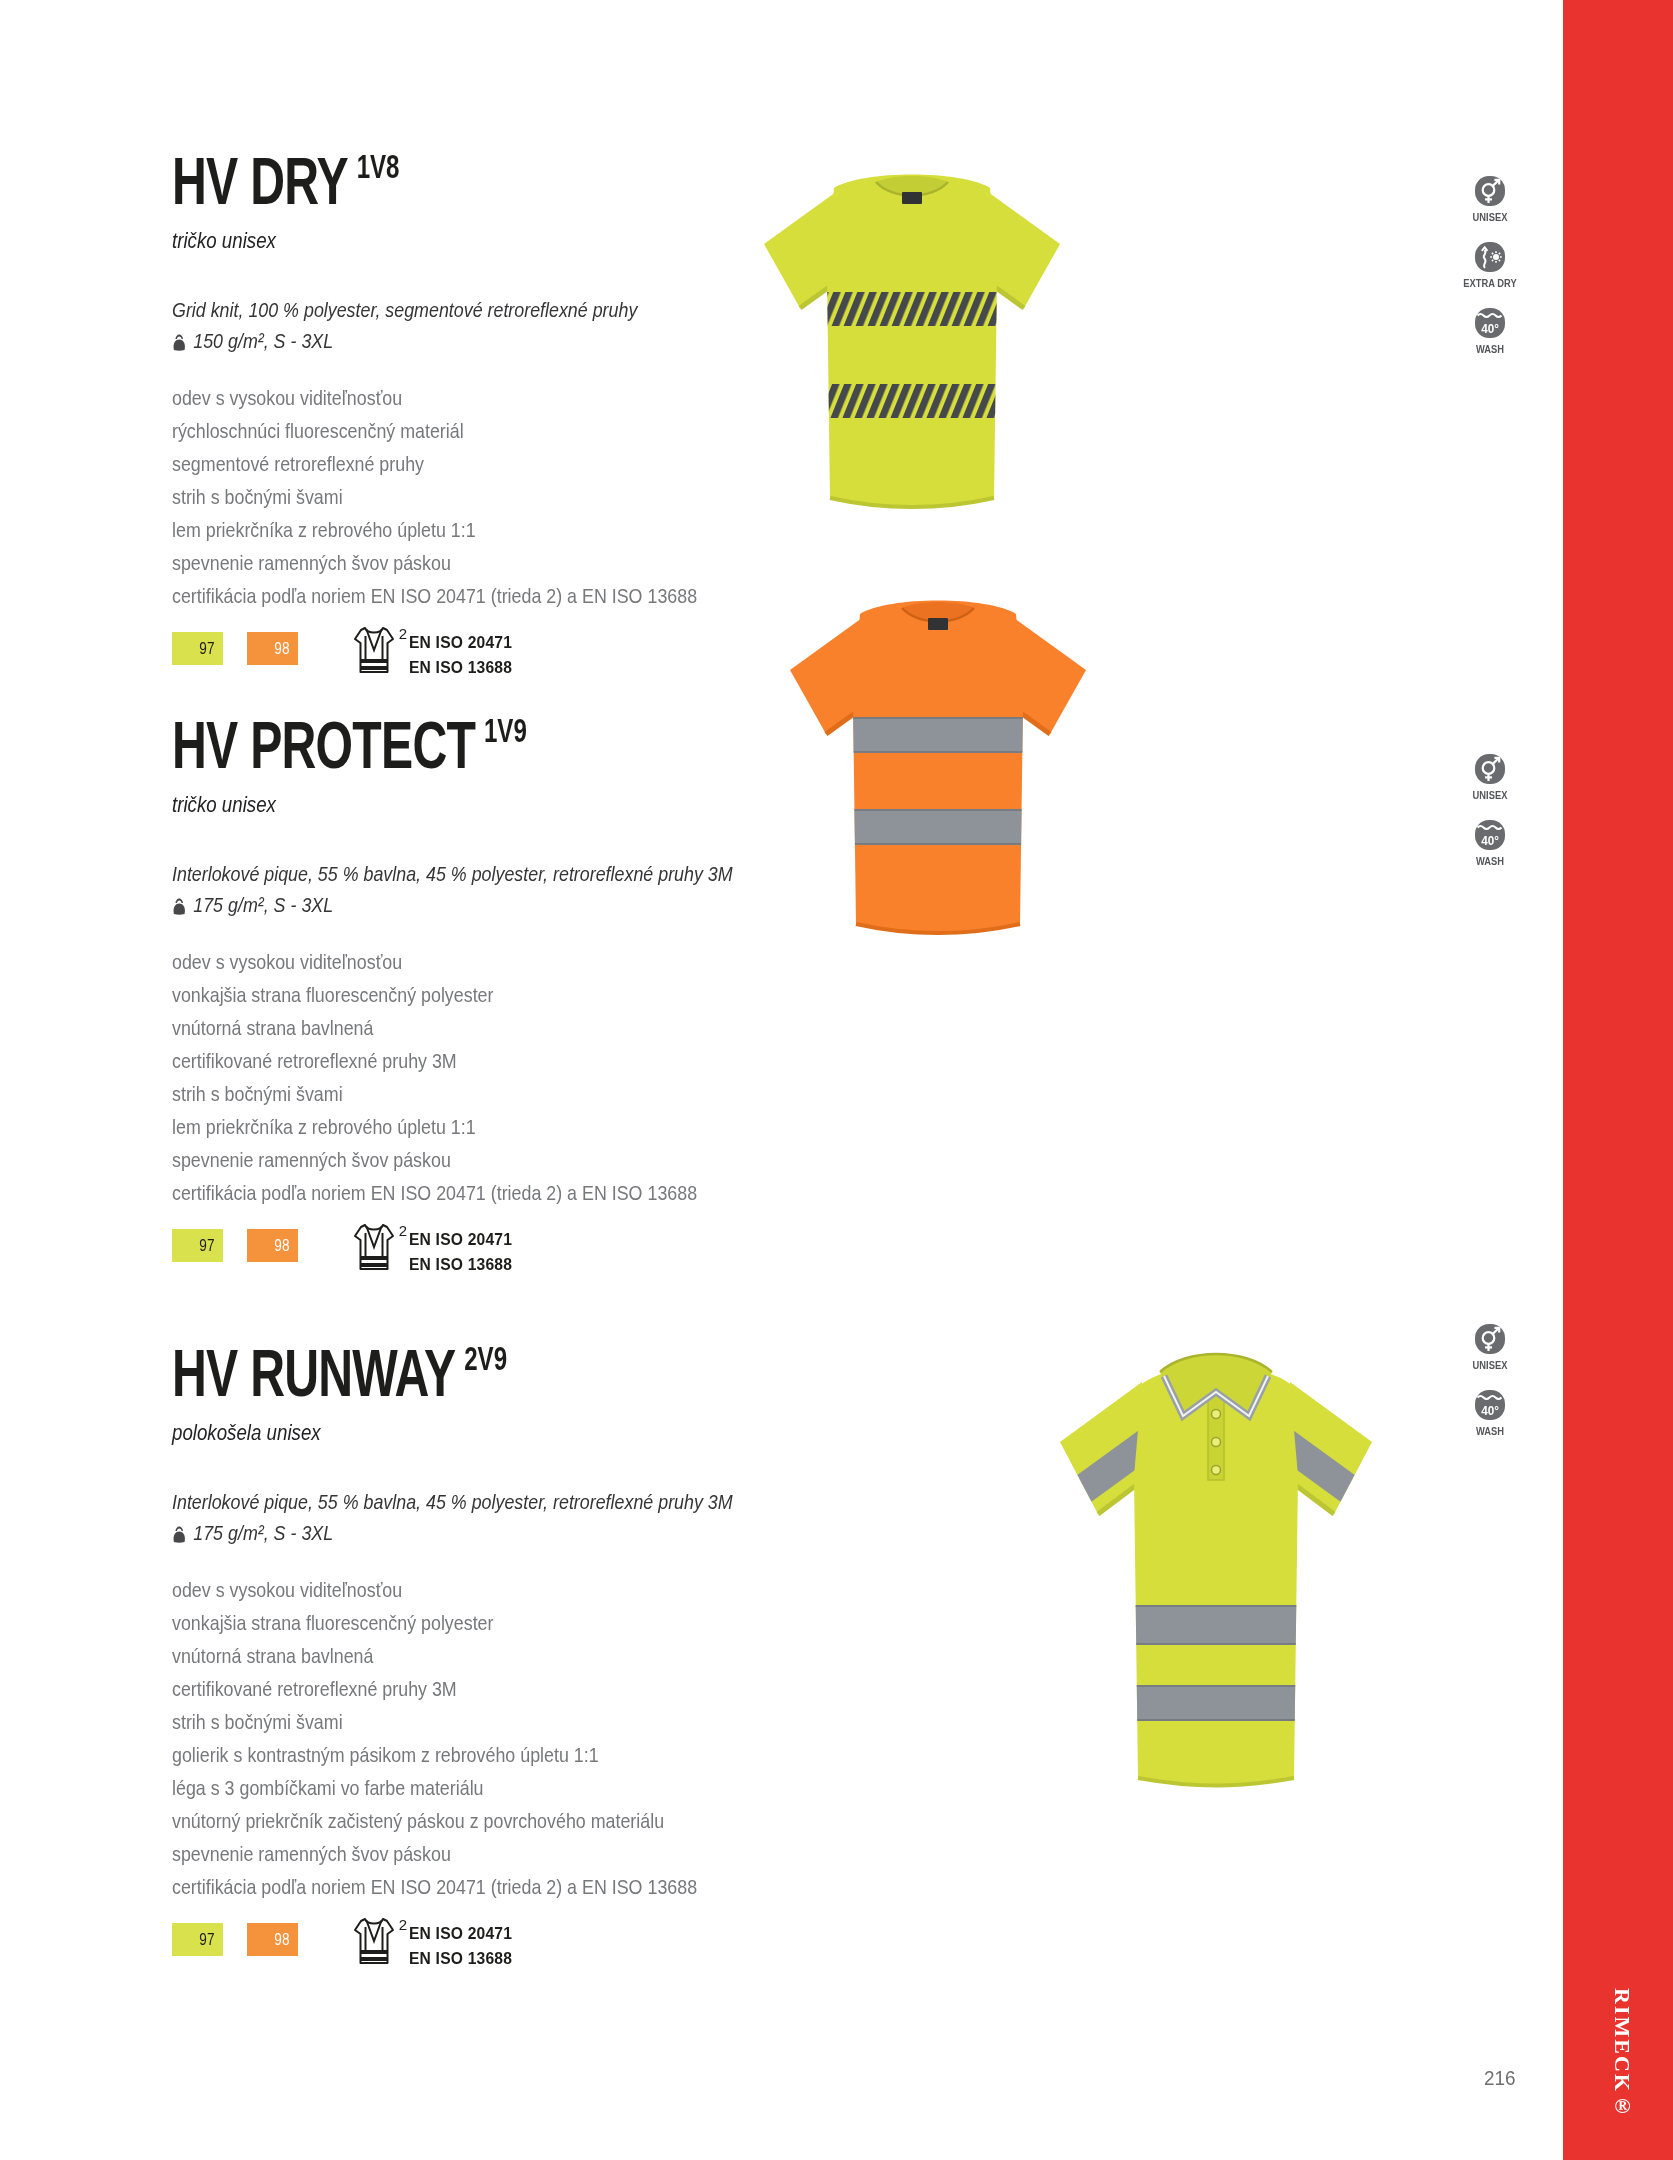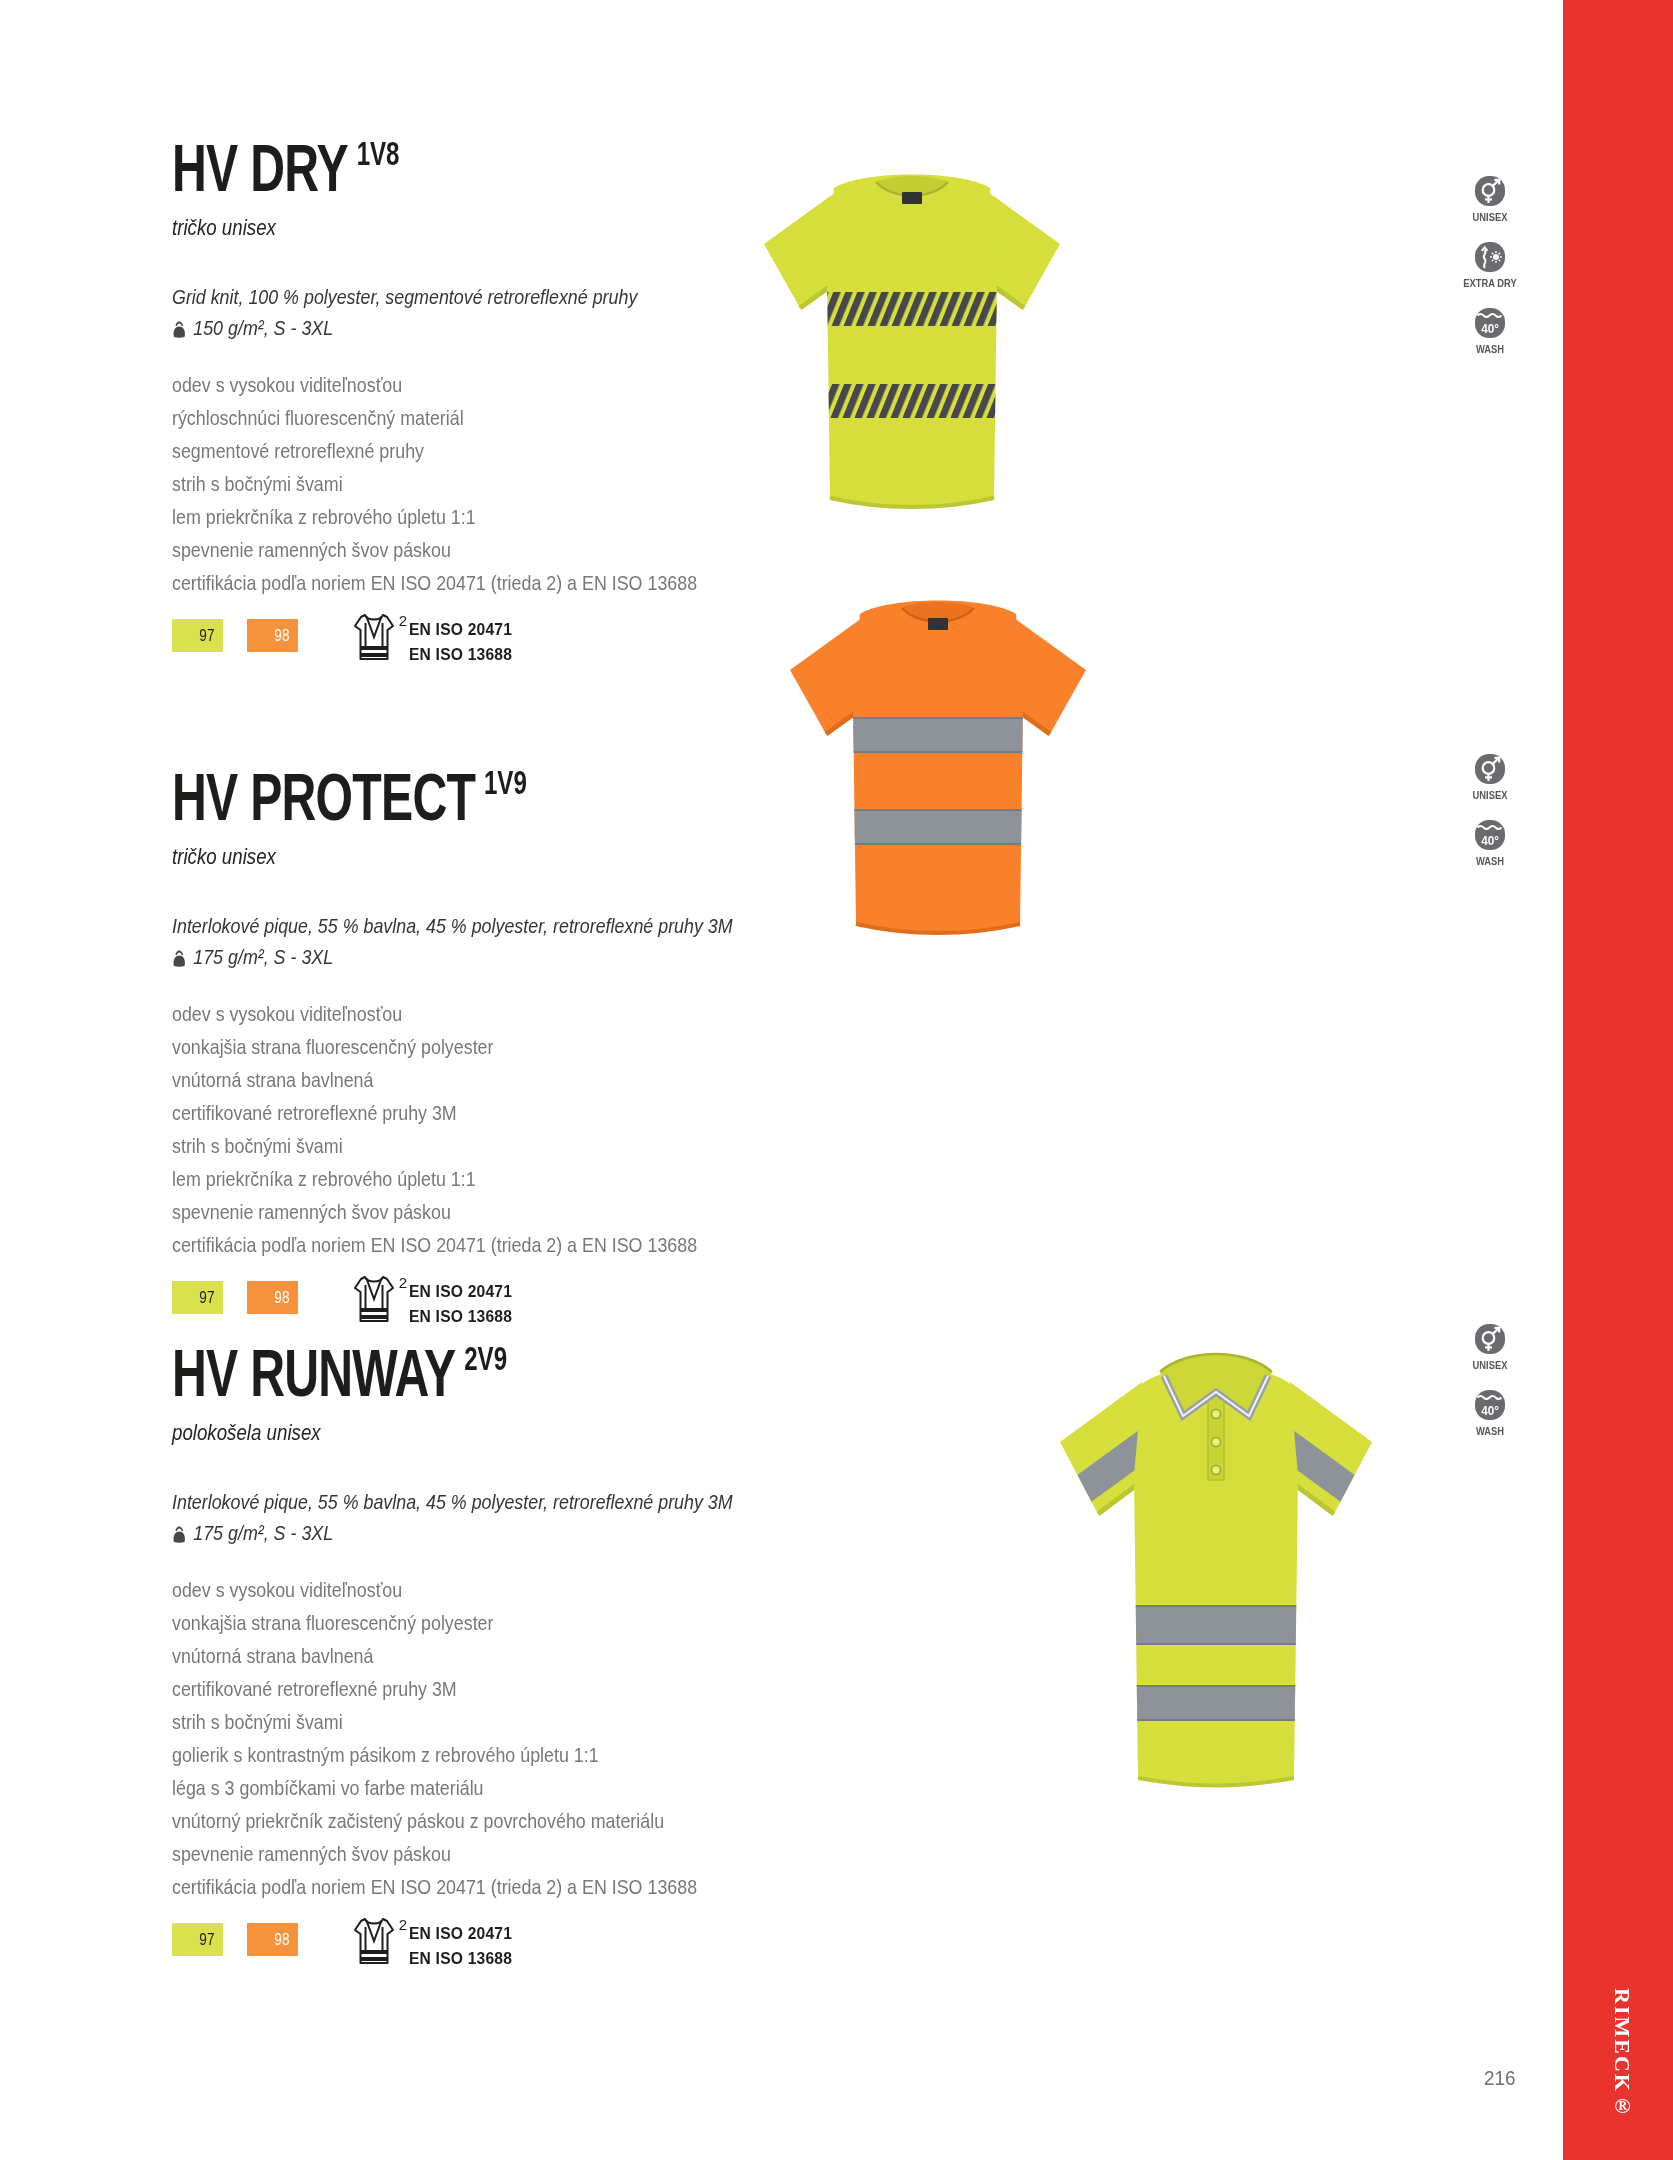--- a/index.html
+++ b/index.html
@@ -9,21 +9,21 @@
   
   .red-bar{position:absolute;right:0;top:0;width:110px;height:2160px;background:#e8332e;}
   .brand{position:absolute;right:38px;bottom:40px;writing-mode:vertical-rl;
          font-family:"Liberation Serif",serif;font-weight:700;font-size:22px;
          letter-spacing:2px;color:#ffffff;}
   .page-num{position:absolute;left:1484px;top:2066px;font-size:21px;color:#6d6e70;
             transform:scaleX(.9);transform-origin:0 0;}
 
   
   .product{position:absolute;left:172px;width:720px;}
-  .p1{top:135px}.p2{top:764px}.p3{top:1340px}
+  .p1{top:148px}.p2{top:712px}.p3{top:1340px}
   .title{margin:0;font-size:66px;font-weight:700;line-height:1;letter-spacing:-1px;
          color:#1d1d1b;transform:scaleX(.73);transform-origin:0 0;white-space:nowrap;}
   .pcode{font-size:33px;font-weight:700;vertical-align:26px;margin-left:12px;letter-spacing:0;}
   .subtitle{margin-top:14px;font-style:italic;font-size:22px;color:#232325;
             transform:scaleX(.85);transform-origin:0 0;white-space:nowrap;}
   .material{margin-top:44px;font-style:italic;font-size:21px;color:#353537;
             transform:scaleX(.85);transform-origin:0 0;white-space:nowrap;}
   .weight{margin-top:7px;font-style:italic;font-size:21px;color:#353537;
           display:flex;align-items:center;gap:8px;
           transform:scaleX(.85);transform-origin:0 0;white-space:nowrap;}

